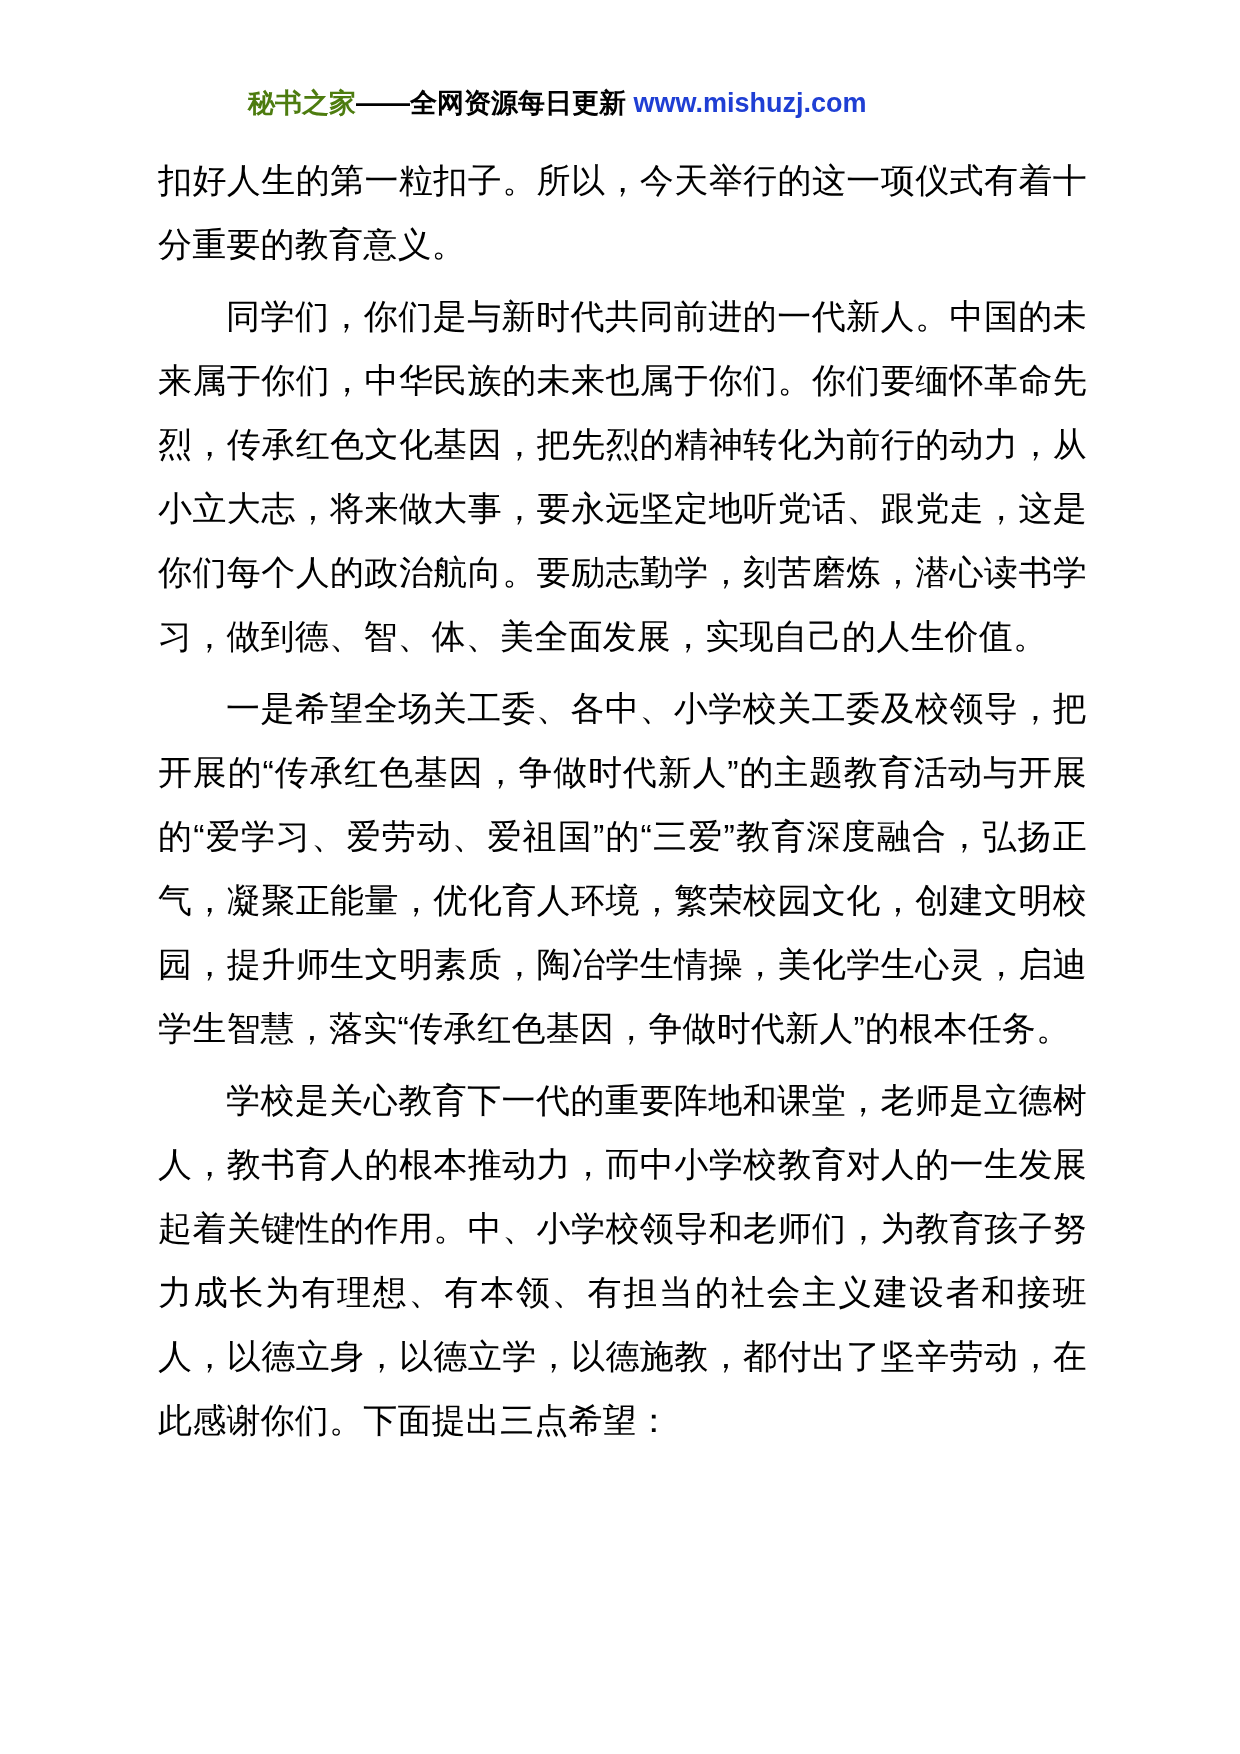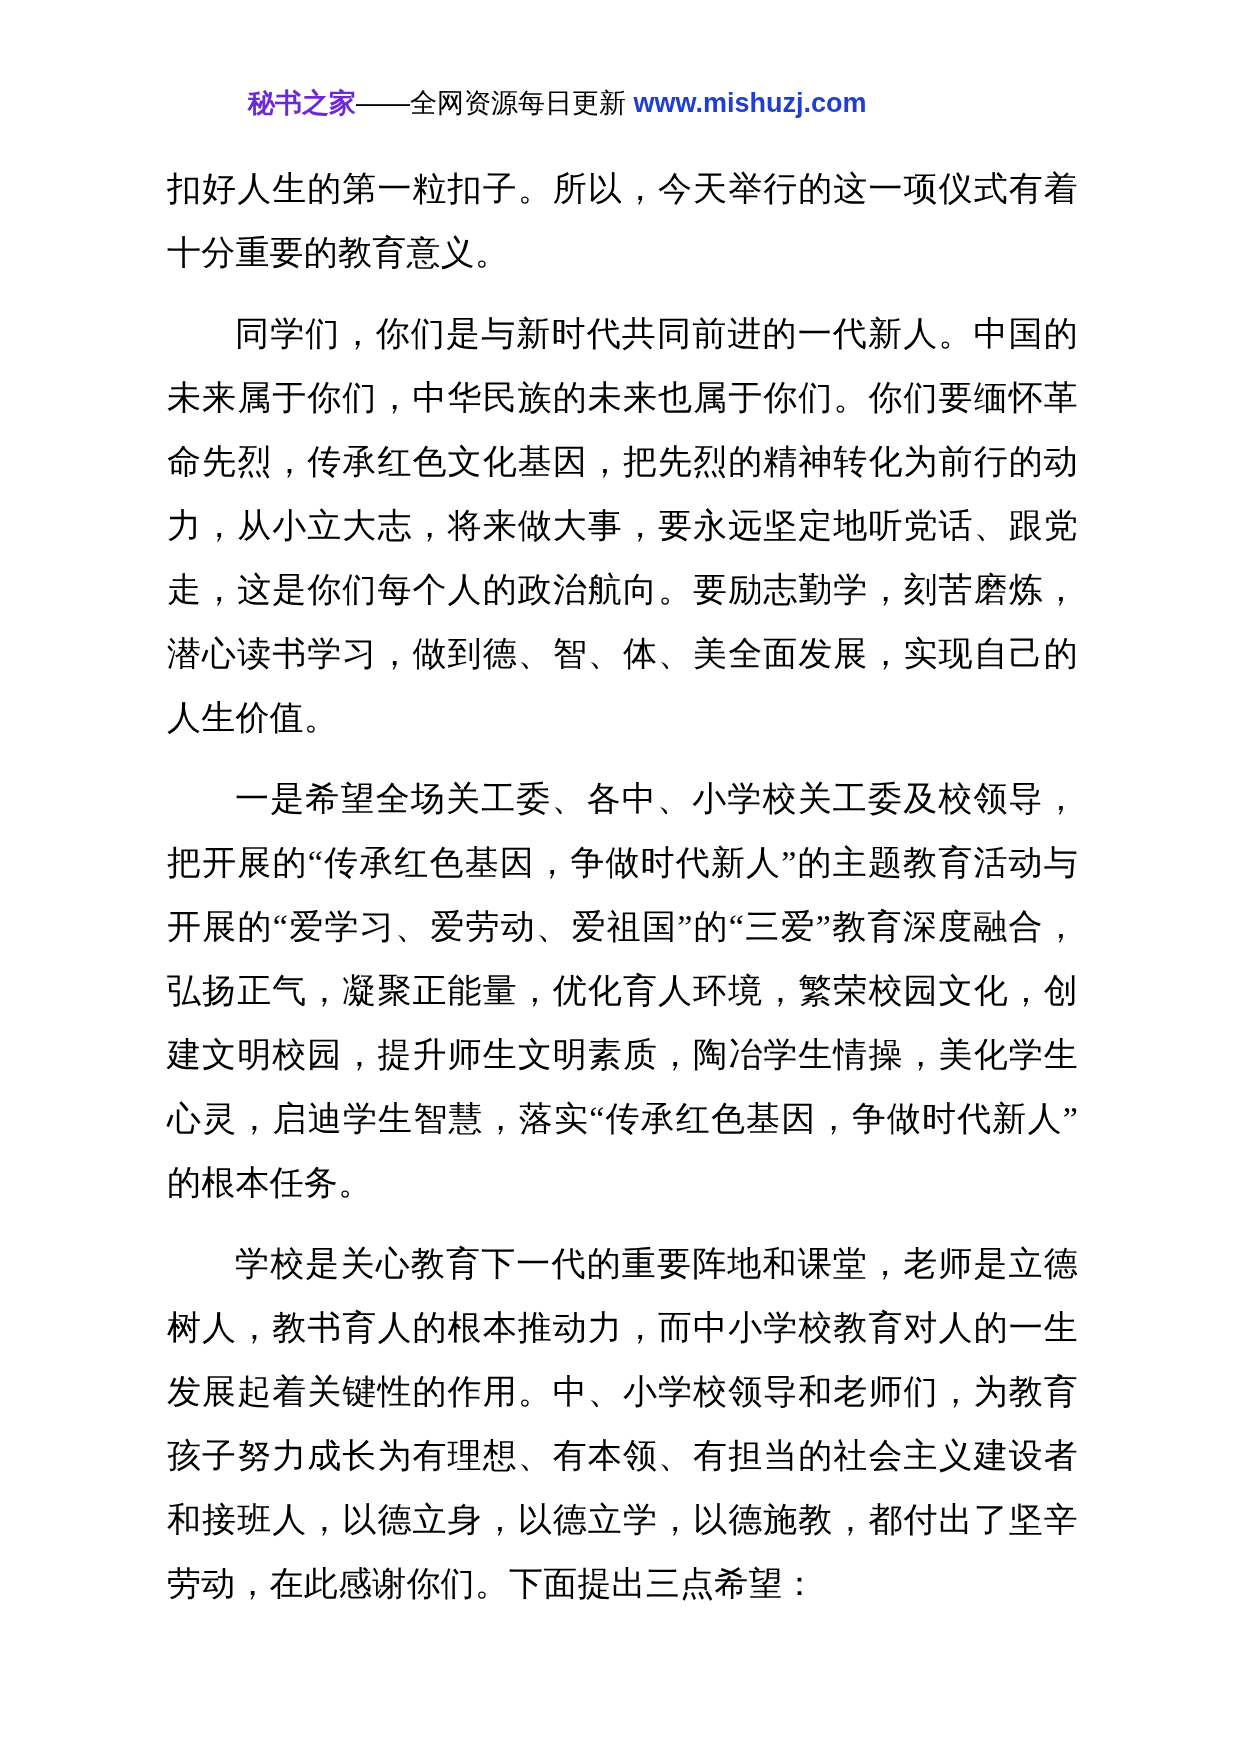--- a/index.html
+++ b/index.html
@@ -29,48 +29,47 @@
     left: 248px;
     top: 86px;
     width: 760px;
     font-size: 27px;
     line-height: 34px;
     white-space: nowrap;
     font-weight: bold;
     letter-spacing: 0px;
   }
   .header .brand {
-    color: #6d28d9;
+    color: #4d7c0f;
     font-weight: bold;
   }
   .header .tagline {
     color: #000000;
-    font-weight: normal;
+    font-weight: bold;
   }
   .header .url {
     color: #1f3fd4;
     font-weight: bold;
     text-align: right;
   }
   .body-text {
     position: absolute;
     left: 150px;
     top: 140px;
     width: 945px;
     font-size: 34px;
     line-height: 64px;
     color: #000000;
     text-align: justify;
     text-justify: inter-ideograph;
     letter-spacing: 0.2px;
   }
   .body-text p {
-    margin: 17px;
+    margin: 8px;
     padding: 0;
-    font-family: Liberation Serif, serif;
   }
   .indent {
     text-indent: 68px;
   }
 </style>
 </head>
 <body>
 
 <div class="page">
 

